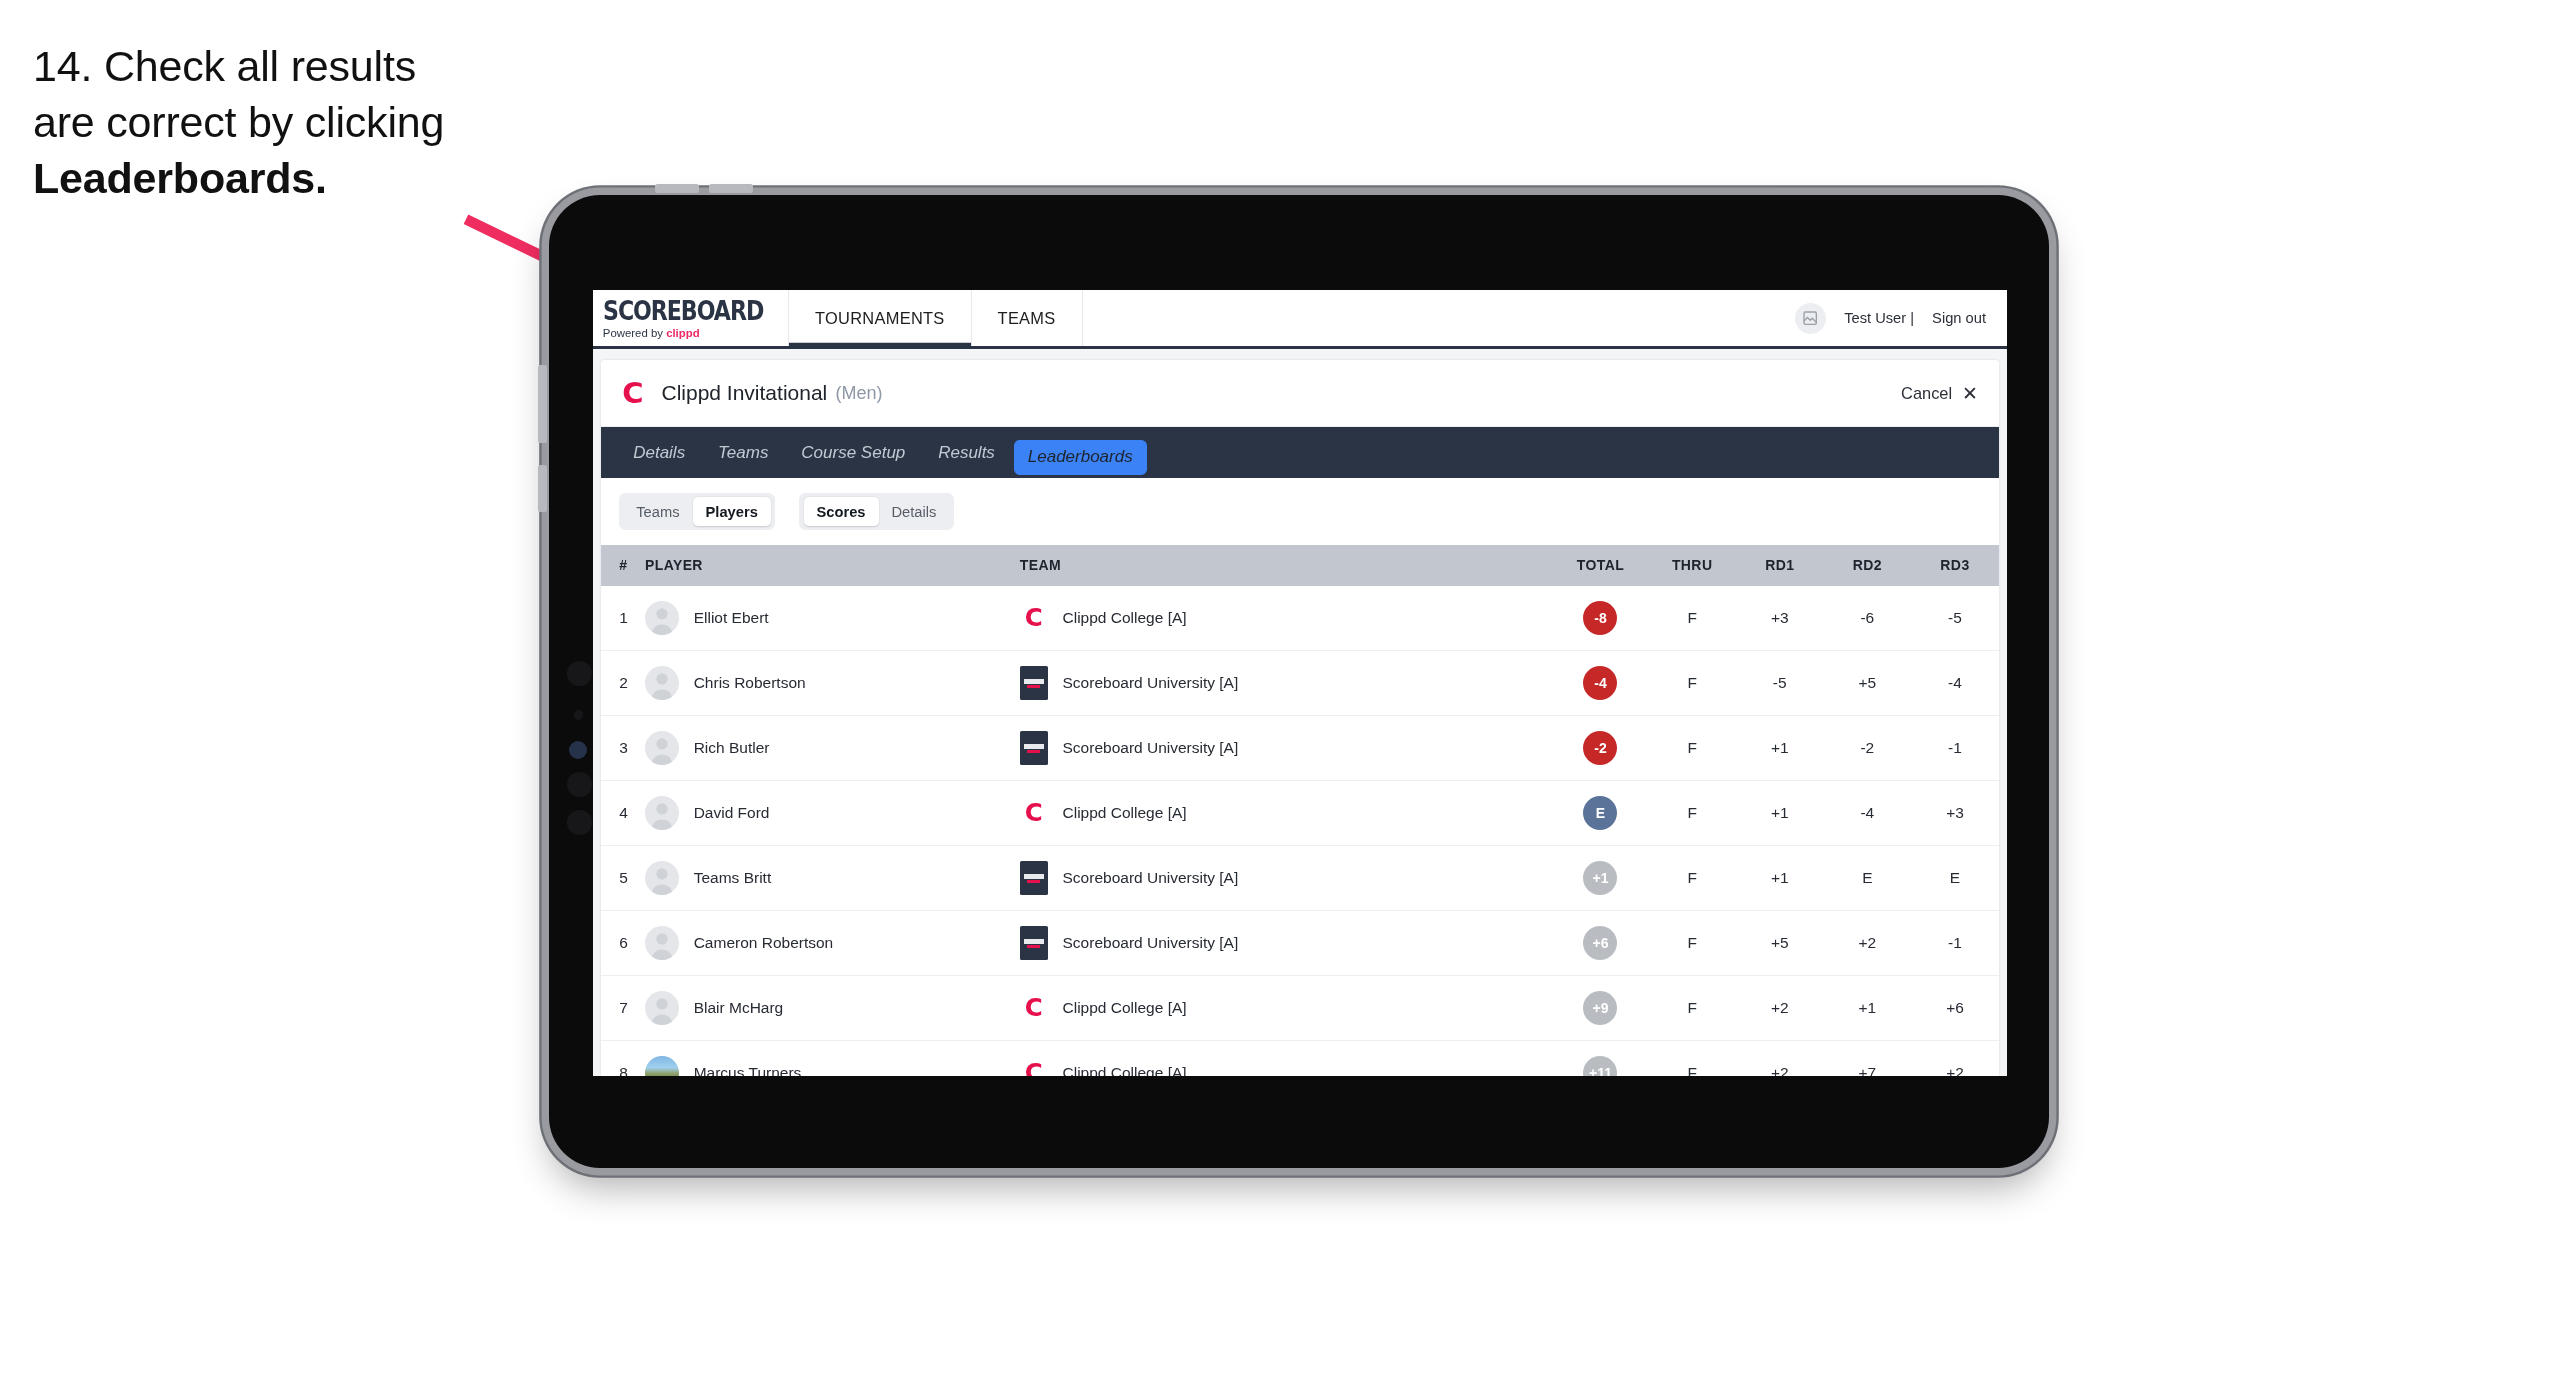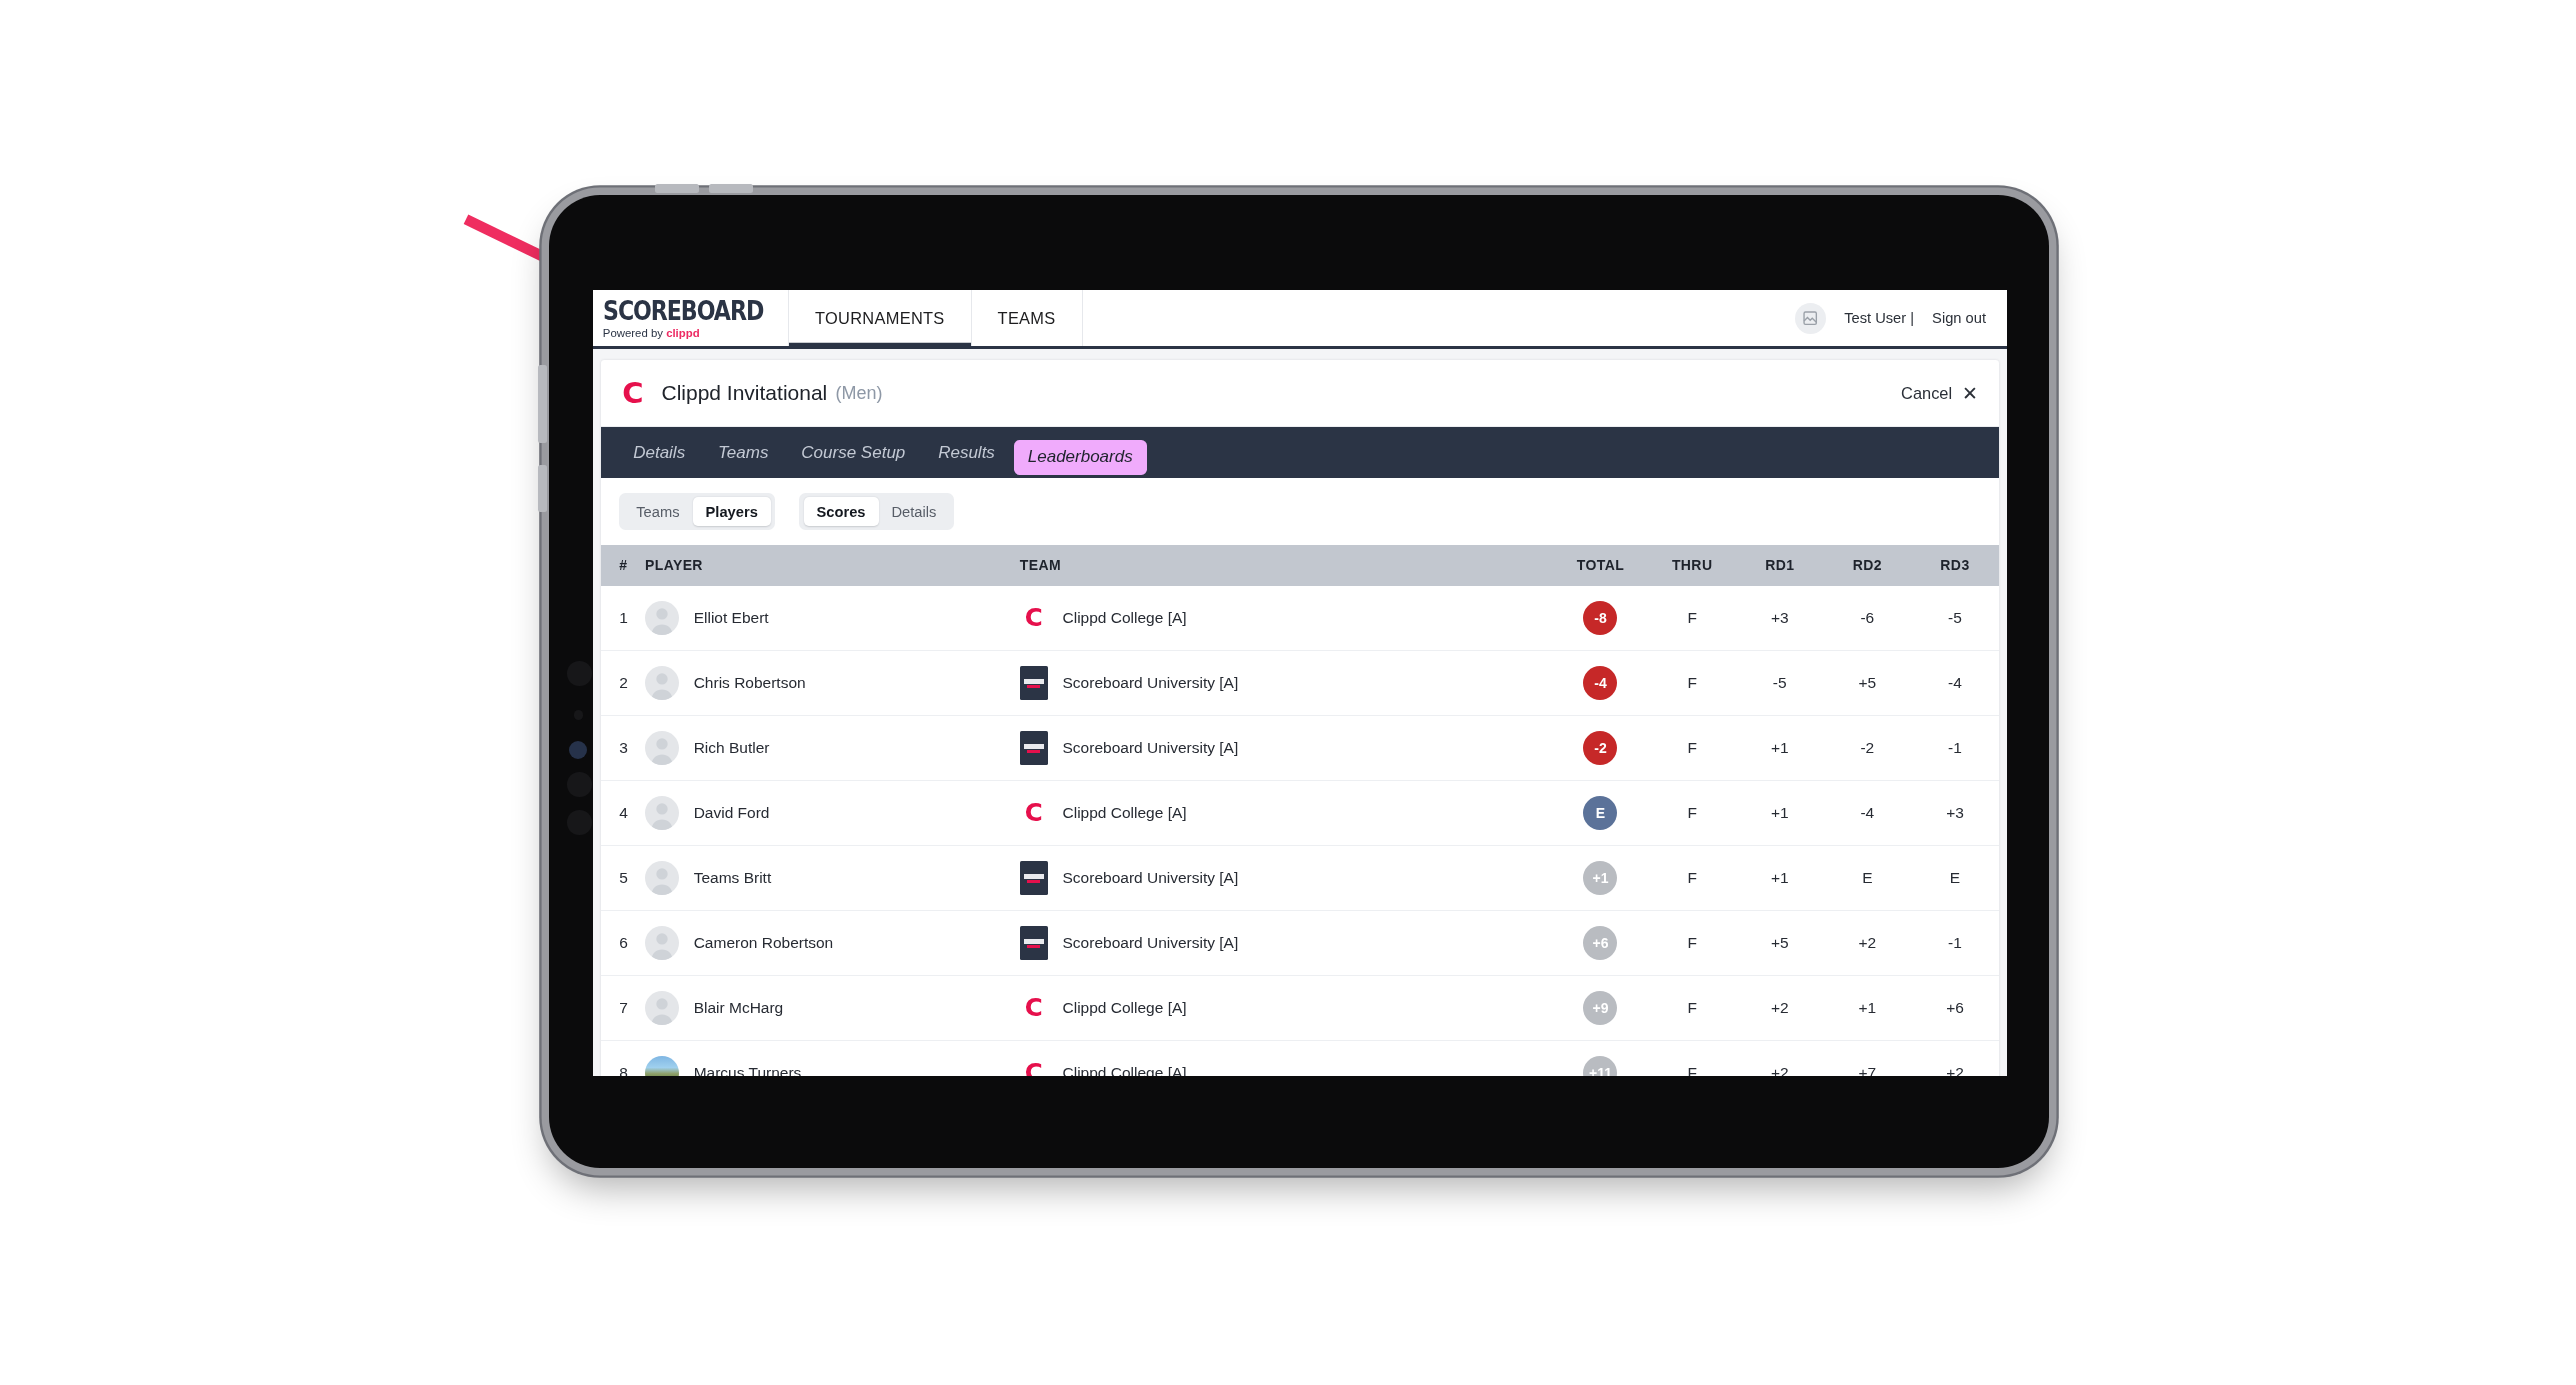--- a/index.html
+++ b/index.html
@@ -109,21 +109,21 @@
   #cancel-x { font-size: 19px; line-height:1; }
 
   
   #sectiontabs {
     display:flex; align-items:center; gap: 4.9px;
     background: #2b3445; height: 51px; padding: 0 18px;
   }
   .sec-tab {
     font-size: 17px; color: #c3c9d4; padding: 7.4px 14px; border-radius: 5.7px; cursor:pointer;font-style:italic;
   }
-  .sec-tab.active { background:#f0abfc; color:#1e232c; font-weight: 400; margin-top: 9px; }
+  .sec-tab.active { background:#3b82f6; color:#1e232c; font-weight: 400; margin-top: 9px; }
 
   
   #toggles { display:flex; align-items:center; gap: 24.5px; padding: 14.7px 18px; background:#fff; }
   .seg { display:flex; background:#eceef1; border-radius: 6.5px; padding: 4.1px; }
   .seg-item {
     font-size: 14.7px; color:#575d67; padding: 6.5px 13px; border-radius: 4.9px; cursor:pointer;
   }
   .seg-item.active { background:#fff; color:#14181f; font-weight:700; box-shadow: 0 0.8px 1.6px rgba(16,24,40,0.16); }
 
   
@@ -168,20 +168,25 @@
   }
   .badge.neg  { background:#c62828; }
   .badge.even { background:#5b7299; }
   .badge.pos  { background:#b9bcc1; }
 </style>
 </head>
 <body>
 
 <div id="stage">
 
+  <div id="instruction">
+    <div>14. Check all results</div>
+    <div>are correct by clicking</div>
+    <div class="bold">Leaderboards.</div>
+  </div>
 
   <svg id="arrow" viewBox="0 0 3151 1695">
     <line x1="570" y1="268" x2="1148" y2="548" stroke="#ef2d60" stroke-width="13"></line>
     <polygon points="1082,519 1190,572 1110,597" fill="#ef2d60"></polygon>
   </svg>
 
   <div id="device">
     <div class="dev-btn" id="btn-top-1"></div>
     <div class="dev-btn" id="btn-top-2"></div>
     <div class="dev-btn" id="btn-left-1"></div>

